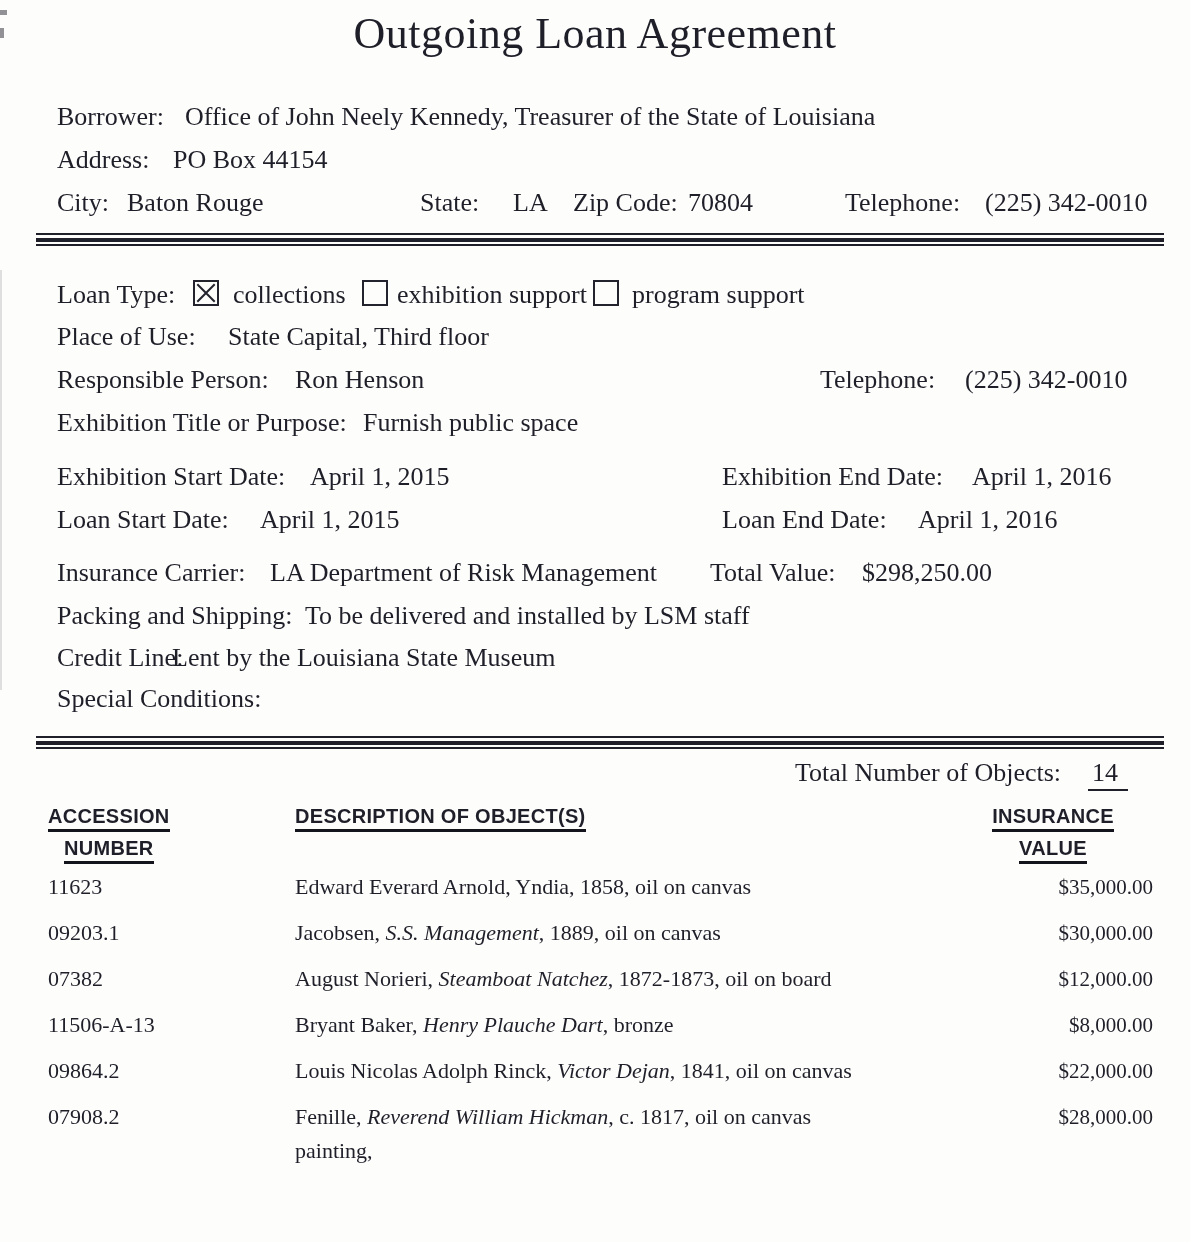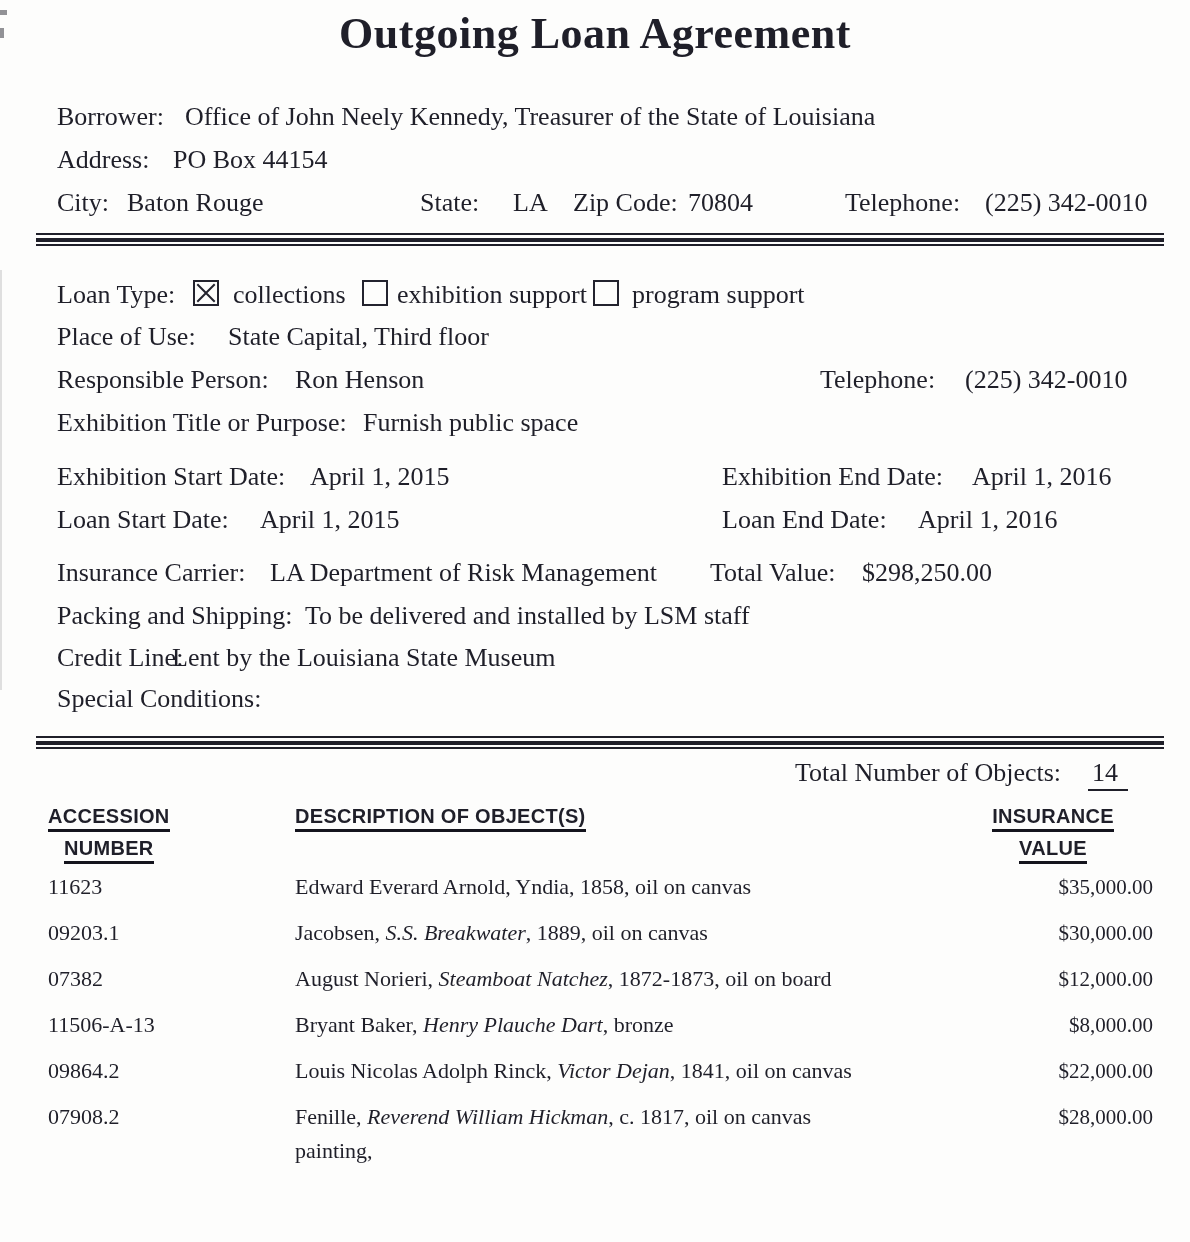--- a/index.html
+++ b/index.html
@@ -10,21 +10,21 @@
   .page{
     position:relative;
     width:1190px;height:1242px;
     background:var(--paper);
     overflow:hidden;
     font-family:"Liberation Serif","DejaVu Serif",serif;
     color:var(--ink);
   }
   .title{
     position:absolute;top:8px;left:0;width:100%;
-    text-align:center;font-size:44px;font-weight:700;margin:0;
+    text-align:center;font-size:44px;font-weight:400;margin:0;
     letter-spacing:0.5px;
   }
   .frow{position:absolute;left:0;width:100%;height:32px;font-size:26px;}
   .frow span{position:absolute;top:0;white-space:nowrap;}
   .rule{
     position:absolute;left:36px;width:1128px;height:13px;
     background:linear-gradient(to bottom,
       var(--ink) 0 2px, transparent 2px 5px,
       var(--ink) 5px 9px, transparent 9px 11px,
       var(--ink) 11px 13px);
@@ -177,21 +177,21 @@
   </div>
 
   <div class="objtable" id="objRows">
       <div class="orow">
         <span class="acc">11623</span>
         <span class="desc"><span>Edward Everard Arnold, Yndia, 1858, oil on canvas</span></span>
         <span class="val">$35,000.00</span>
       </div>
       <div class="orow">
         <span class="acc">09203.1</span>
-        <span class="desc"><span>Jacobsen, </span><i>S.S. Breakwater</i><span>, 1889, oil on canvas</span></span>
+        <span class="desc"><span>Jacobsen, </span><i>S.S. Management</i><span>, 1889, oil on canvas</span></span>
         <span class="val">$30,000.00</span>
       </div>
       <div class="orow">
         <span class="acc">07382</span>
         <span class="desc"><span>August Norieri, </span><i>Steamboat Natchez</i><span>, 1872-1873, oil on board</span></span>
         <span class="val">$12,000.00</span>
       </div>
       <div class="orow">
         <span class="acc">11506-A-13</span>
         <span class="desc"><span>Bryant Baker, </span><i>Henry Plauche Dart</i><span>, bronze</span></span>

